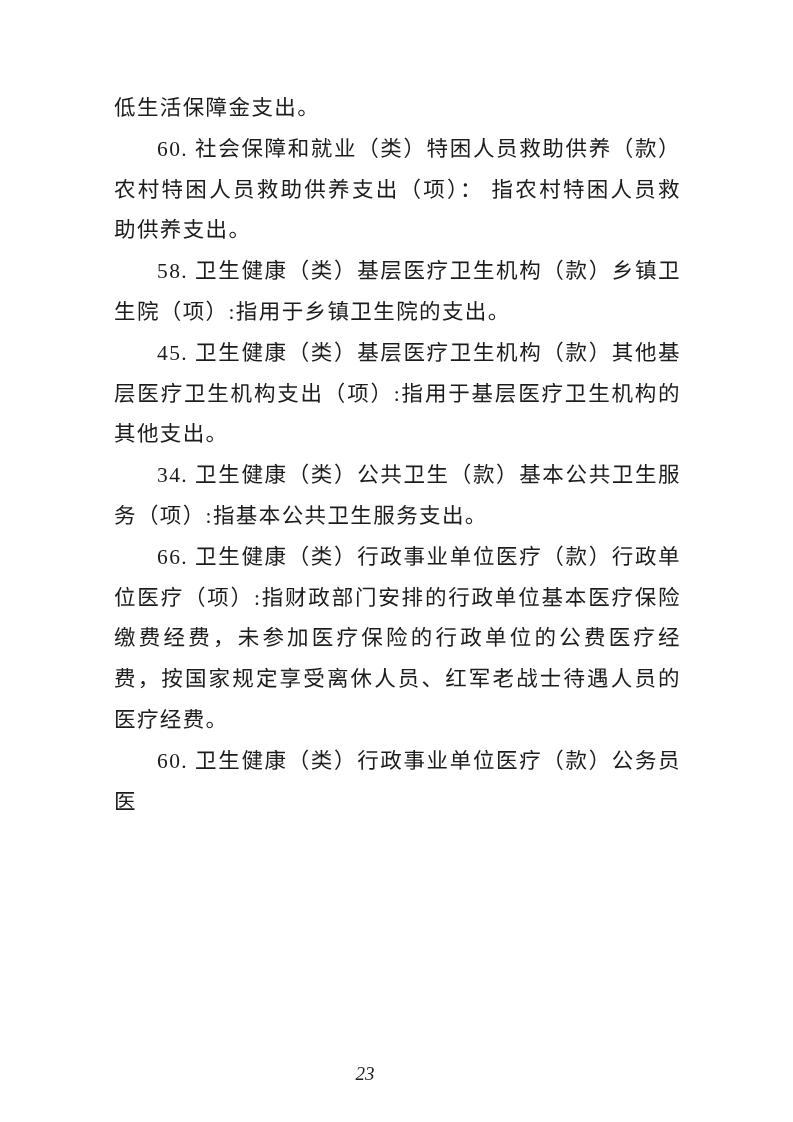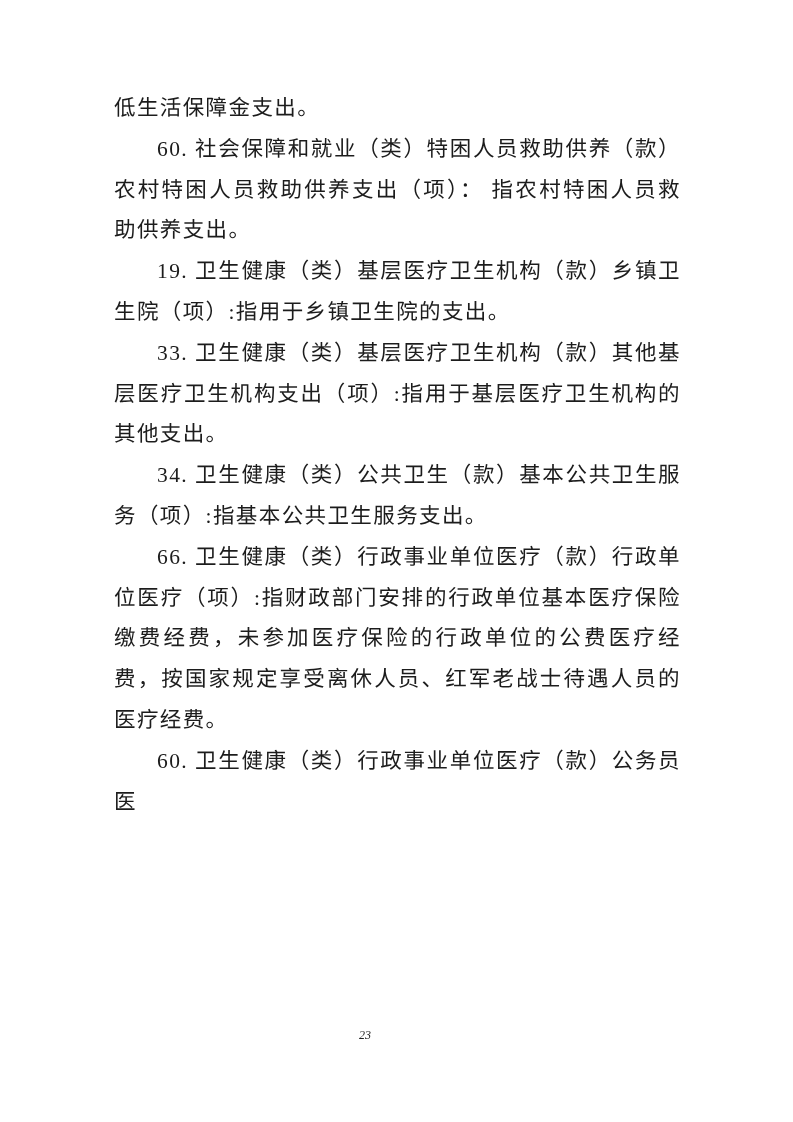--- a/index.html
+++ b/index.html
@@ -32,41 +32,41 @@
     text-align: justify;
     text-align-last: left;
     text-justify: inter-character;
     word-break: break-all;
   }
   .indent {
     text-indent: 2em;
   }
   .page-number {
     position: absolute;
-    top: 1026px;
+    top: 1065px;
     left: 0;
     width: 100%;
     text-align: center;
     font-family: "Liberation Serif", "DejaVu Serif", serif;
-    font-size: 12px;
+    font-size: 19px;
     line-height: 18px;
     color: #1f1f1f;
     font-style: italic;
   }
 </style>
 </head>
 <body>
 
 <div class="page">
 
   <div class="content">
     <p class="body-paragraph">低生活保障金支出。</p>
     <p class="body-paragraph indent">60. 社会保障和就业（类）特困人员救助供养（款）农村特困人员救助供养支出（项）： 指农村特困人员救助供养支出。</p>
-    <p class="body-paragraph indent">19. 卫生健康（类）基层医疗卫生机构（款）乡镇卫生院（项）:指用于乡镇卫生院的支出。</p>
-    <p class="body-paragraph indent">33. 卫生健康（类）基层医疗卫生机构（款）其他基层医疗卫生机构支出（项）:指用于基层医疗卫生机构的其他支出。</p>
+    <p class="body-paragraph indent">58. 卫生健康（类）基层医疗卫生机构（款）乡镇卫生院（项）:指用于乡镇卫生院的支出。</p>
+    <p class="body-paragraph indent">45. 卫生健康（类）基层医疗卫生机构（款）其他基层医疗卫生机构支出（项）:指用于基层医疗卫生机构的其他支出。</p>
     <p class="body-paragraph indent">34. 卫生健康（类）公共卫生（款）基本公共卫生服务（项）:指基本公共卫生服务支出。</p>
     <p class="body-paragraph indent">66. 卫生健康（类）行政事业单位医疗（款）行政单位医疗（项）:指财政部门安排的行政单位基本医疗保险缴费经费，未参加医疗保险的行政单位的公费医疗经费，按国家规定享受离休人员、红军老战士待遇人员的医疗经费。</p>
     <p class="body-paragraph indent">60. 卫生健康（类）行政事业单位医疗（款）公务员医</p>
   </div>
 
   <div class="page-number">23</div>
 
 </div>
 
 </body></html>

